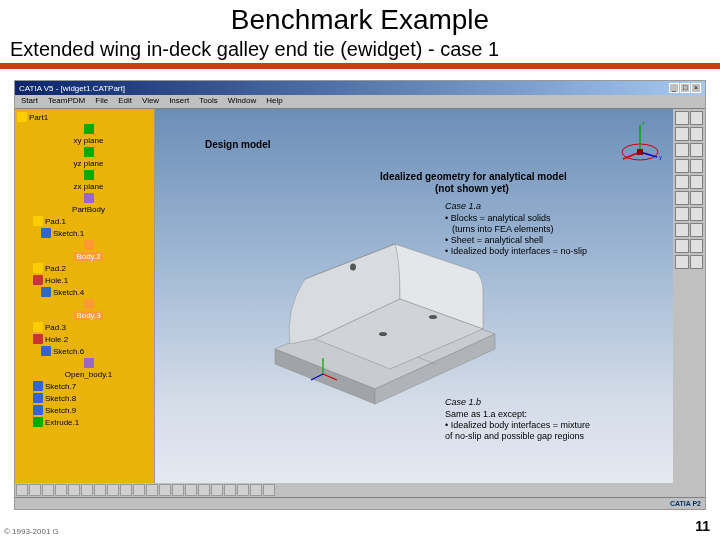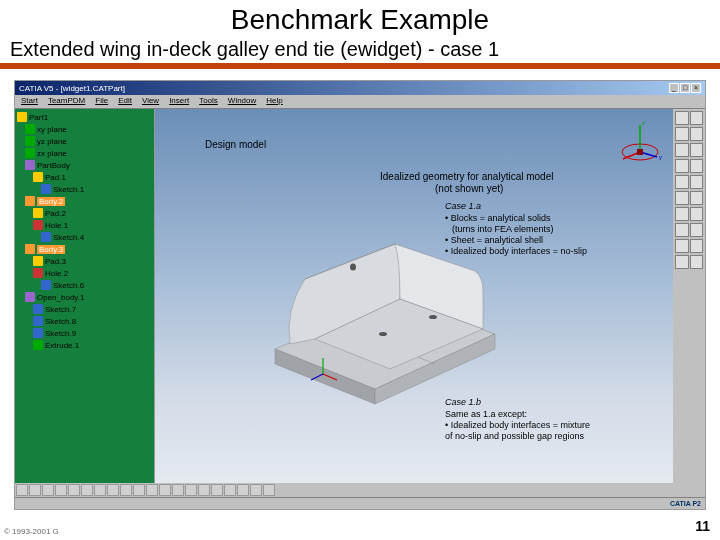--- a/index.html
+++ b/index.html
@@ -7,48 +7,48 @@
   
   .slide-title { font-size: 28px; text-align: center; padding: 4px 0 0 0; font-weight: normal; }
   .slide-subtitle { font-size: 20px; padding: 2px 10px 2px 10px; border-bottom: 6px solid #c2410c; }
   
   .app-window { position: absolute; top: 80px; left: 14px; width: 692px; height: 430px; border: 1px solid #999; background: #c0c0c0; }
   
   .titlebar { height: 14px; background: linear-gradient(to right, #0a246a, #a6caf0); color: #fff; font-size: 8px; padding: 1px 4px; display: flex; justify-content: space-between; align-items: center; }
   .titlebar .controls { display: flex; gap: 1px; }
   .titlebar .controls span { width: 10px; height: 10px; background: #c0c0c0; border: 1px solid #fff; font-size: 7px; text-align: center; line-height: 8px; color: #000; }
   
-  .menubar { height: 14px; background: #c0c0c0; display: flex; font-size: 8px; padding: 1px 2px; gap: 2px; border-bottom: 1px solid #808080; text-decoration: underline; }
+  .menubar { height: 14px; background: #c0c0c0; display: flex; font-size: 8px; padding: 1px 2px; gap: 2px; border-bottom: 1px solid #808080; }
   .menubar span { padding: 0 4px; }
   
   .workspace { display: flex; height: 390px; background: #fff; }
   
-  .tree-panel { width: 140px; background: #15803d; border-right: 1px solid #999; overflow: hidden; font-size: 8px; padding: 2px; }
+  .tree-panel { width: 140px; background: #eab308; border-right: 1px solid #999; overflow: hidden; font-size: 8px; padding: 2px; }
   .tree-item { display: flex; align-items: center; gap: 2px; padding: 1px 0; white-space: nowrap; }
-  .tree-item.indent1 { padding-left: 8px; }
+  .tree-item.indent1 { padding-left: 8px; flex-direction: column; }
   .tree-item.indent2 { padding-left: 16px; }
   .tree-item.indent3 { padding-left: 24px; }
   .tree-icon { width: 10px; height: 10px; display: inline-block; border-radius: 1px; flex-shrink: 0; }
   .ti-yellow { background: #ffcc00; }
   .ti-green { background: #00aa00; }
   .ti-blue { background: #3366cc; }
   .ti-red { background: #cc3333; }
   .ti-purple { background: #9966cc; }
   .ti-orange { background: #ff9933; }
   .tree-label { color: #000; }
   .tree-highlight { background: #ff9933; color: #fff; padding: 0 2px; }
   
   .viewport { flex: 1; position: relative; background: linear-gradient(to bottom, #6b8eb8 0%, #a8bed8 45%, #d4dce8 75%, #e8ecf2 100%); }
   
   .compass { position: absolute; top: 8px; right: 40px; width: 50px; height: 50px; }
   .compass svg { width: 100%; height: 100%; }
   
   .part-3d { position: absolute; top: 80px; left: 60px; width: 320px; height: 200px; }
   
-  .annot { position: absolute; font-size: 10px; font-weight: normal; line-height: 1.2; }
+  .annot { position: absolute; font-size: 10px; font-weight: bold; line-height: 1.2; }
   .annot-light { font-weight: normal; font-size: 9px; }
   
   .right-toolbar { position: absolute; right: 0; top: 0; width: 32px; height: 100%; background: #c0c0c0; display: flex; flex-direction: column; gap: 2px; padding: 2px; }
   .tool-icon { width: 14px; height: 14px; background: #e0e0e0; border: 1px solid #808080; }
   .tool-row { display: flex; gap: 1px; }
   
   .statusbar { position: absolute; bottom: 0; left: 0; right: 0; height: 12px; background: #c0c0c0; border-top: 1px solid #808080; display: flex; justify-content: flex-end; padding: 0 4px; align-items: center; }
   .catia-logo { font-size: 7px; color: #003366; font-weight: bold; }
   
   .bottom-toolbar { position: absolute; bottom: 12px; left: 0; right: 0; height: 14px; background: #c0c0c0; display: flex; gap: 1px; padding: 1px; }

